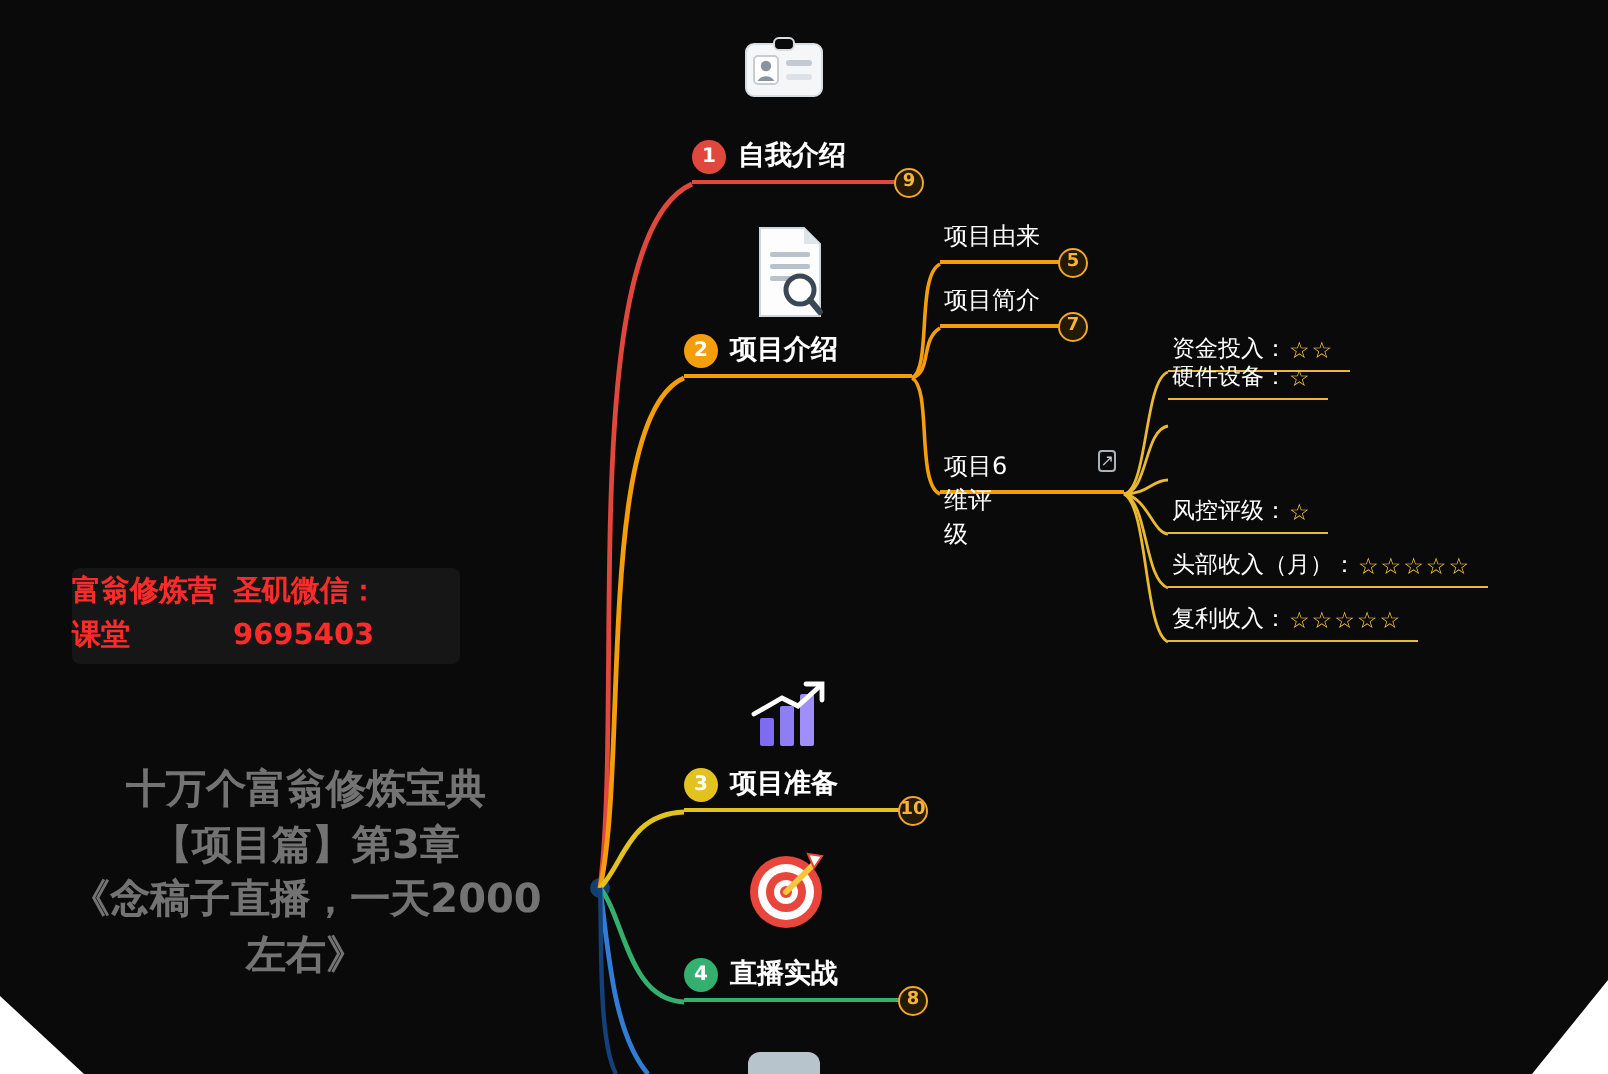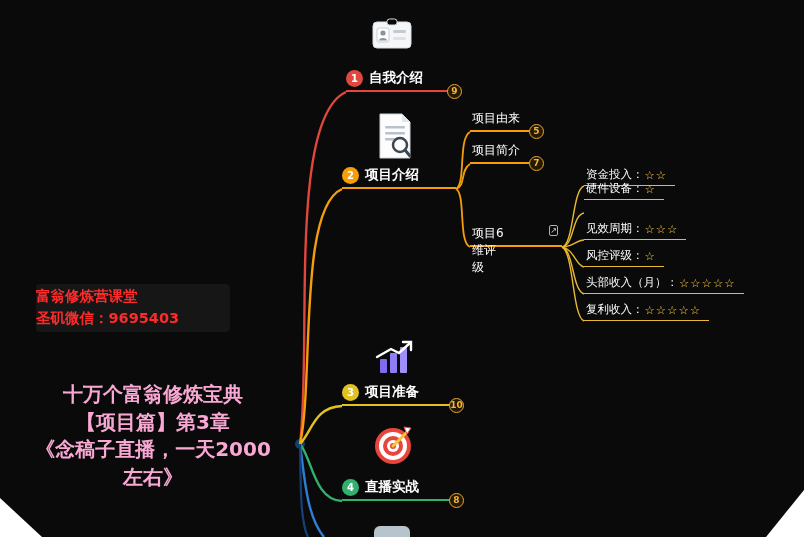--- a/index.html
+++ b/index.html
@@ -63,27 +63,27 @@
   .rating .stars { color:#ffc93c; margin-left:1px; letter-spacing:1px; }
   .r1 { top:164px; } .r2 { top:178px; } .r3 { top:218px; }
   .r4 { top:245px; } .r5 { top:272px; } .r6 { top:299px; }
 
   
   .icon-wrap { position:absolute; z-index:2; }
 
   
   .contact-box {
     position:absolute; left:36px; top:284px; width:194px; height:48px;
-    background:#161616; border-radius:4px; display:flex; flex-direction:column;
-    justify-content:center; color:#ff2b2b;
+    background:#161616; border-radius:4px; display:flex; flex-direction:row;
+    align-items:center; justify-content:center; color:#ff2b2b;
     font-size:14.5px; font-weight:bold; line-height:1.5; z-index:2;
   }
   .main-title {
     position:absolute; left:10px; top:381px; width:286px; text-align:center;
-    color:#f9a8d4; font-size:20px; font-weight:bold; line-height:1.38; z-index:2;
+    color:#737373; font-size:20px; font-weight:bold; line-height:1.38; z-index:2;
   }
 </style>
 </head>
 <body>
 
 <div class="canvas">
 
   <svg class="links" viewBox="0 0 804 537">
     <circle cx="300" cy="444" r="5" fill="#14406b"></circle>
     <path d="M300,444 C312,348 288,118 346,92" stroke="#e0473d" stroke-width="2.4" fill="none"></path>
@@ -190,24 +190,20 @@
   </div>
 
   <div class="rating r1">
     <span>资金投入：</span>
     <span class="stars">☆☆</span>
   </div>
   <div class="rating r2">
     <span>硬件设备：</span>
     <span class="stars">☆</span>
   </div>
-  <div class="rating r3">
-    <span>见效周期：</span>
-    <span class="stars">☆☆☆</span>
-  </div>
   <div class="rating r4">
     <span>风控评级：</span>
     <span class="stars">☆</span>
   </div>
   <div class="rating r5">
     <span>头部收入（月）：</span>
     <span class="stars">☆☆☆☆☆</span>
   </div>
   <div class="rating r6">
     <span>复利收入：</span>

